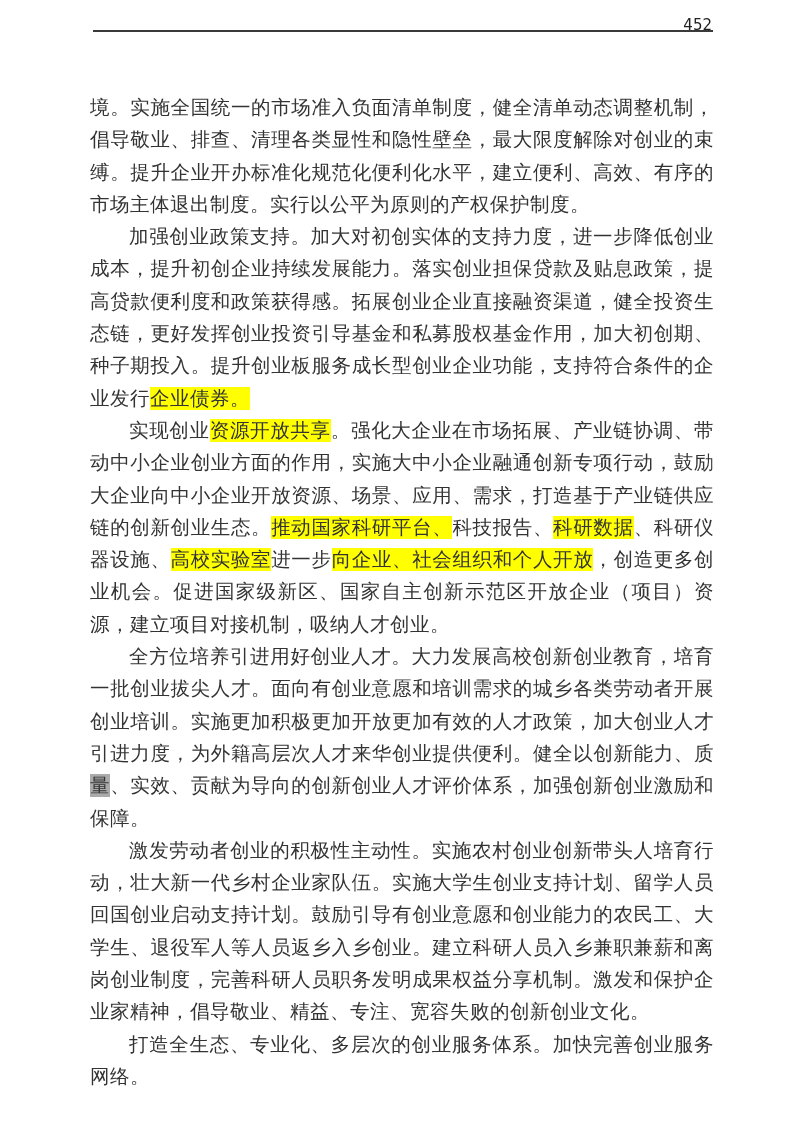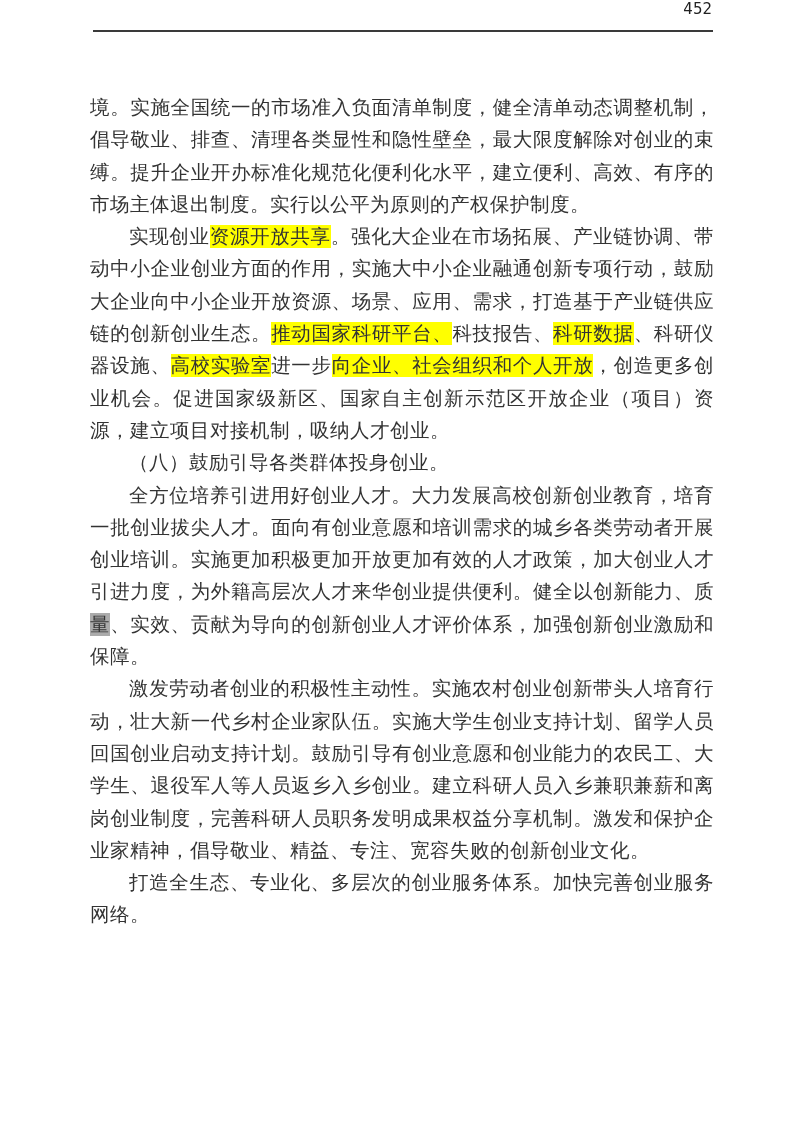--- a/index.html
+++ b/index.html
@@ -10,21 +10,21 @@
   .page {
     position: relative;
     width: 793px;
     height: 1122px;
     background: #ffffff;
     overflow: hidden;
     font-family: "DejaVu Sans", "Liberation Sans", sans-serif;
   }
   .page-number {
     position: absolute;
-    top: 0;
+    top: 16px;
     right: 81px;
     font-size: 15px;
     color: #222222;
   }
   .header-rule {
     position: absolute;
     left: 93px;
     top: 30px;
     width: 620px;
     height: 2px;
@@ -56,19 +56,19 @@
   }
 </style>
 </head>
 <body>
 
 <div class="page">
   <div class="page-number">452</div>
   <div class="header-rule"></div>
   <div class="doc-body">
       <p class="para"><span>境。实施全国统一的市场准入负面清单制度，健全清单动态调整机制，倡导敬业、排查、清理各类显性和隐性壁垒，最大限度解除对创业的束缚。提升企业开办标准化规范化便利化水平，建立便利、高效、有序的市场主体退出制度。实行以公平为原则的产权保护制度。</span></p>
+      <p class="para indent"><span>加强创业政策支持。加大对初创实体的支持力度，进一步降低创业成本，提升初创企业持续发展能力。落实创业担保贷款及贴息政策，提高贷款便利度和政策获得感。拓展创业企业直接融资渠道，健全投资生态链，更好发挥创业投资引导基金和私募股权基金作用，加大初创期、种子期投入。提升创业板服务成长型创业企业功能，支持符合条件的企业发行</span><span class="hl-yellow">企业债券。</span></p>
       <p class="para indent"><span>实现创业</span><span class="hl-yellow">资源开放共享</span><span>。强化大企业在市场拓展、产业链协调、带动中小企业创业方面的作用，实施大中小企业融通创新专项行动，鼓励大企业向中小企业开放资源、场景、应用、需求，打造基于产业链供应链的创新创业生态。</span><span class="hl-yellow">推动国家科研平台、</span><span>科技报告、</span><span class="hl-yellow">科研数据</span><span>、科研仪器设施、</span><span class="hl-yellow">高校实验室</span><span>进一步</span><span class="hl-yellow">向企业、社会组织和个人开放</span><span>，创造更多创业机会。促进国家级新区、国家自主创新示范区开放企业（项目）资源，建立项目对接机制，吸纳人才创业。</span></p>
-      <p class="para indent"><span>（八）鼓励引导各类群体投身创业。</span></p>
       <p class="para indent"><span>全方位培养引进用好创业人才。大力发展高校创新创业教育，培育一批创业拔尖人才。面向有创业意愿和培训需求的城乡各类劳动者开展创业培训。实施更加积极更加开放更加有效的人才政策，加大创业人才引进力度，为外籍高层次人才来华创业提供便利。健全以创新能力、质</span><span class="hl-gray">量</span><span>、实效、贡献为导向的创新创业人才评价体系，加强创新创业激励和保障。</span></p>
       <p class="para indent"><span>激发劳动者创业的积极性主动性。实施农村创业创新带头人培育行动，壮大新一代乡村企业家队伍。实施大学生创业支持计划、留学人员回国创业启动支持计划。鼓励引导有创业意愿和创业能力的农民工、大学生、退役军人等人员返乡入乡创业。建立科研人员入乡兼职兼薪和离岗创业制度，完善科研人员职务发明成果权益分享机制。激发和保护企业家精神，倡导敬业、精益、专注、宽容失败的创新创业文化。</span></p>
       <p class="para indent"><span>打造全生态、专业化、多层次的创业服务体系。加快完善创业服务网络。</span></p>
     </div>
 </div>
 
 </body></html>

